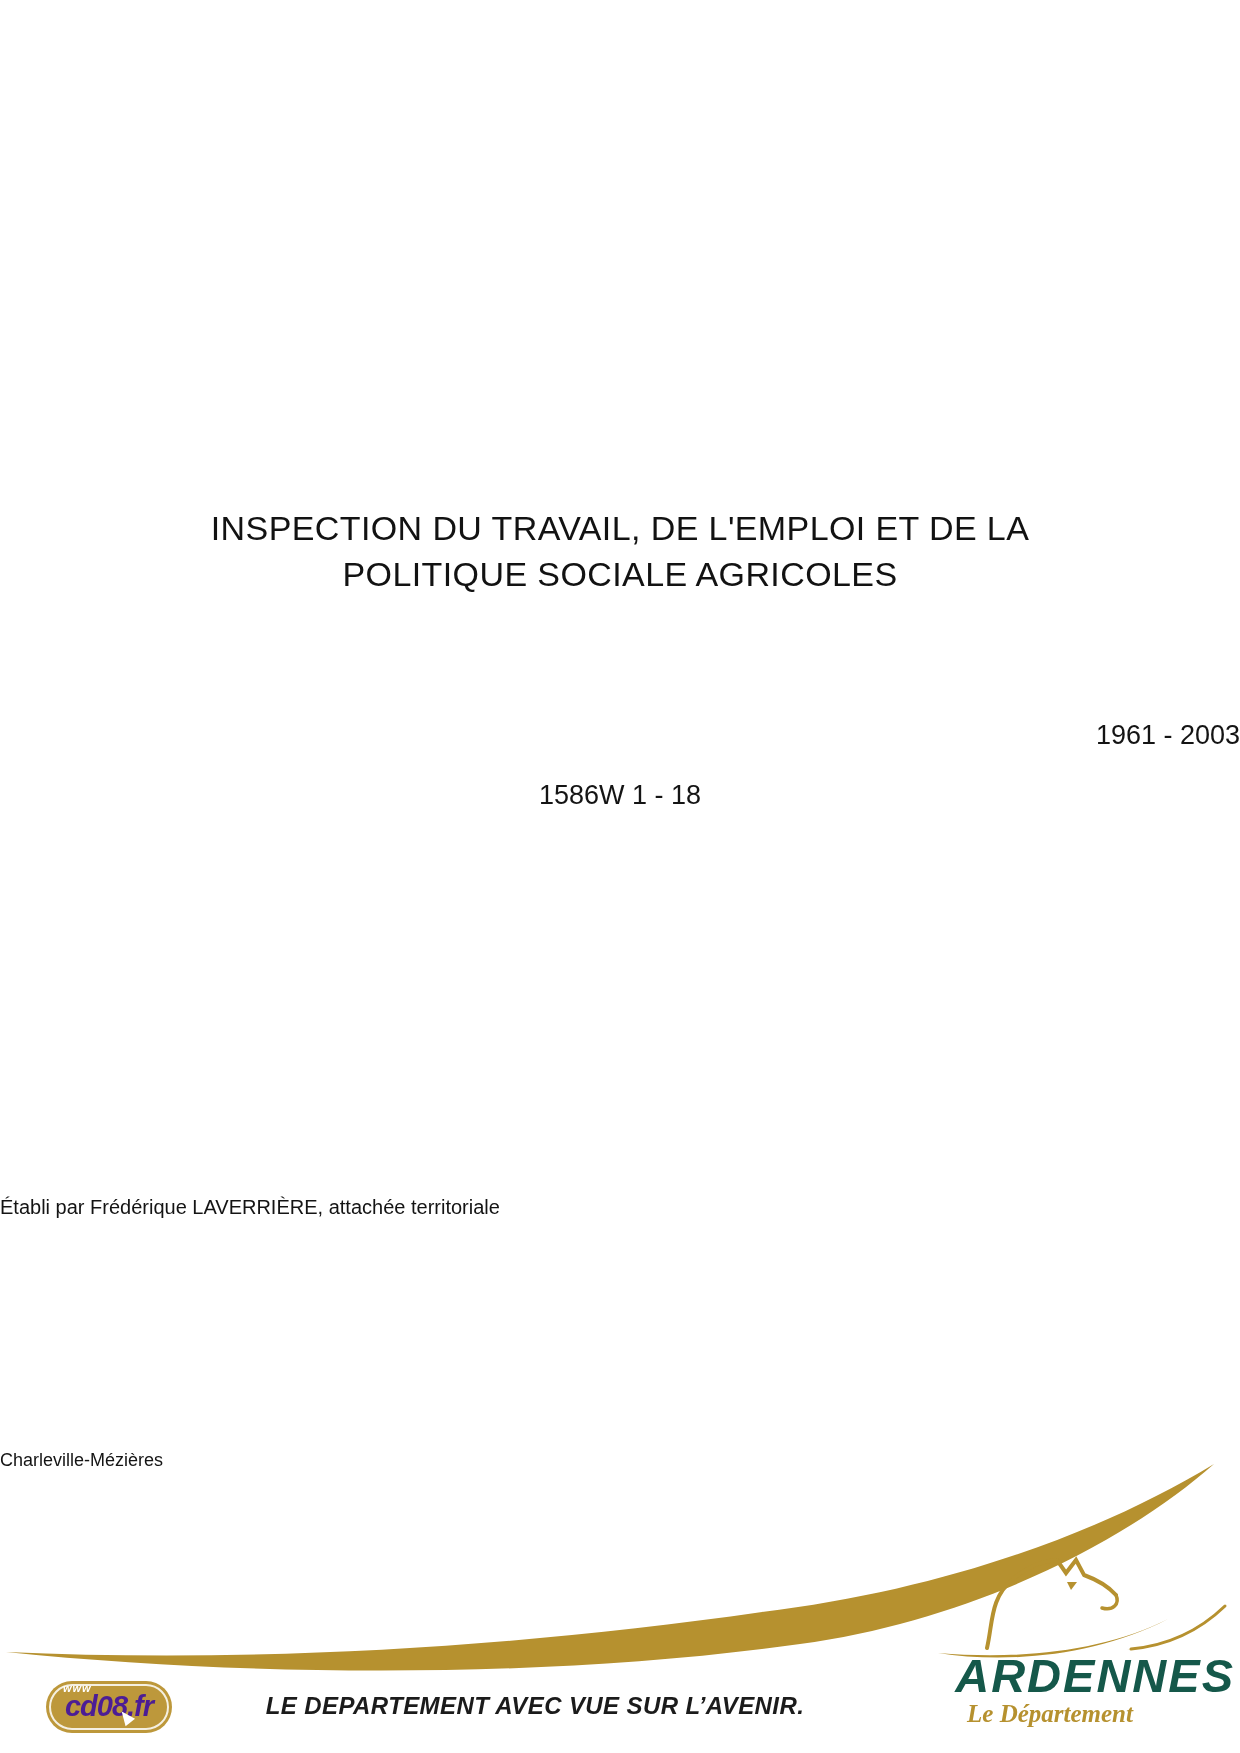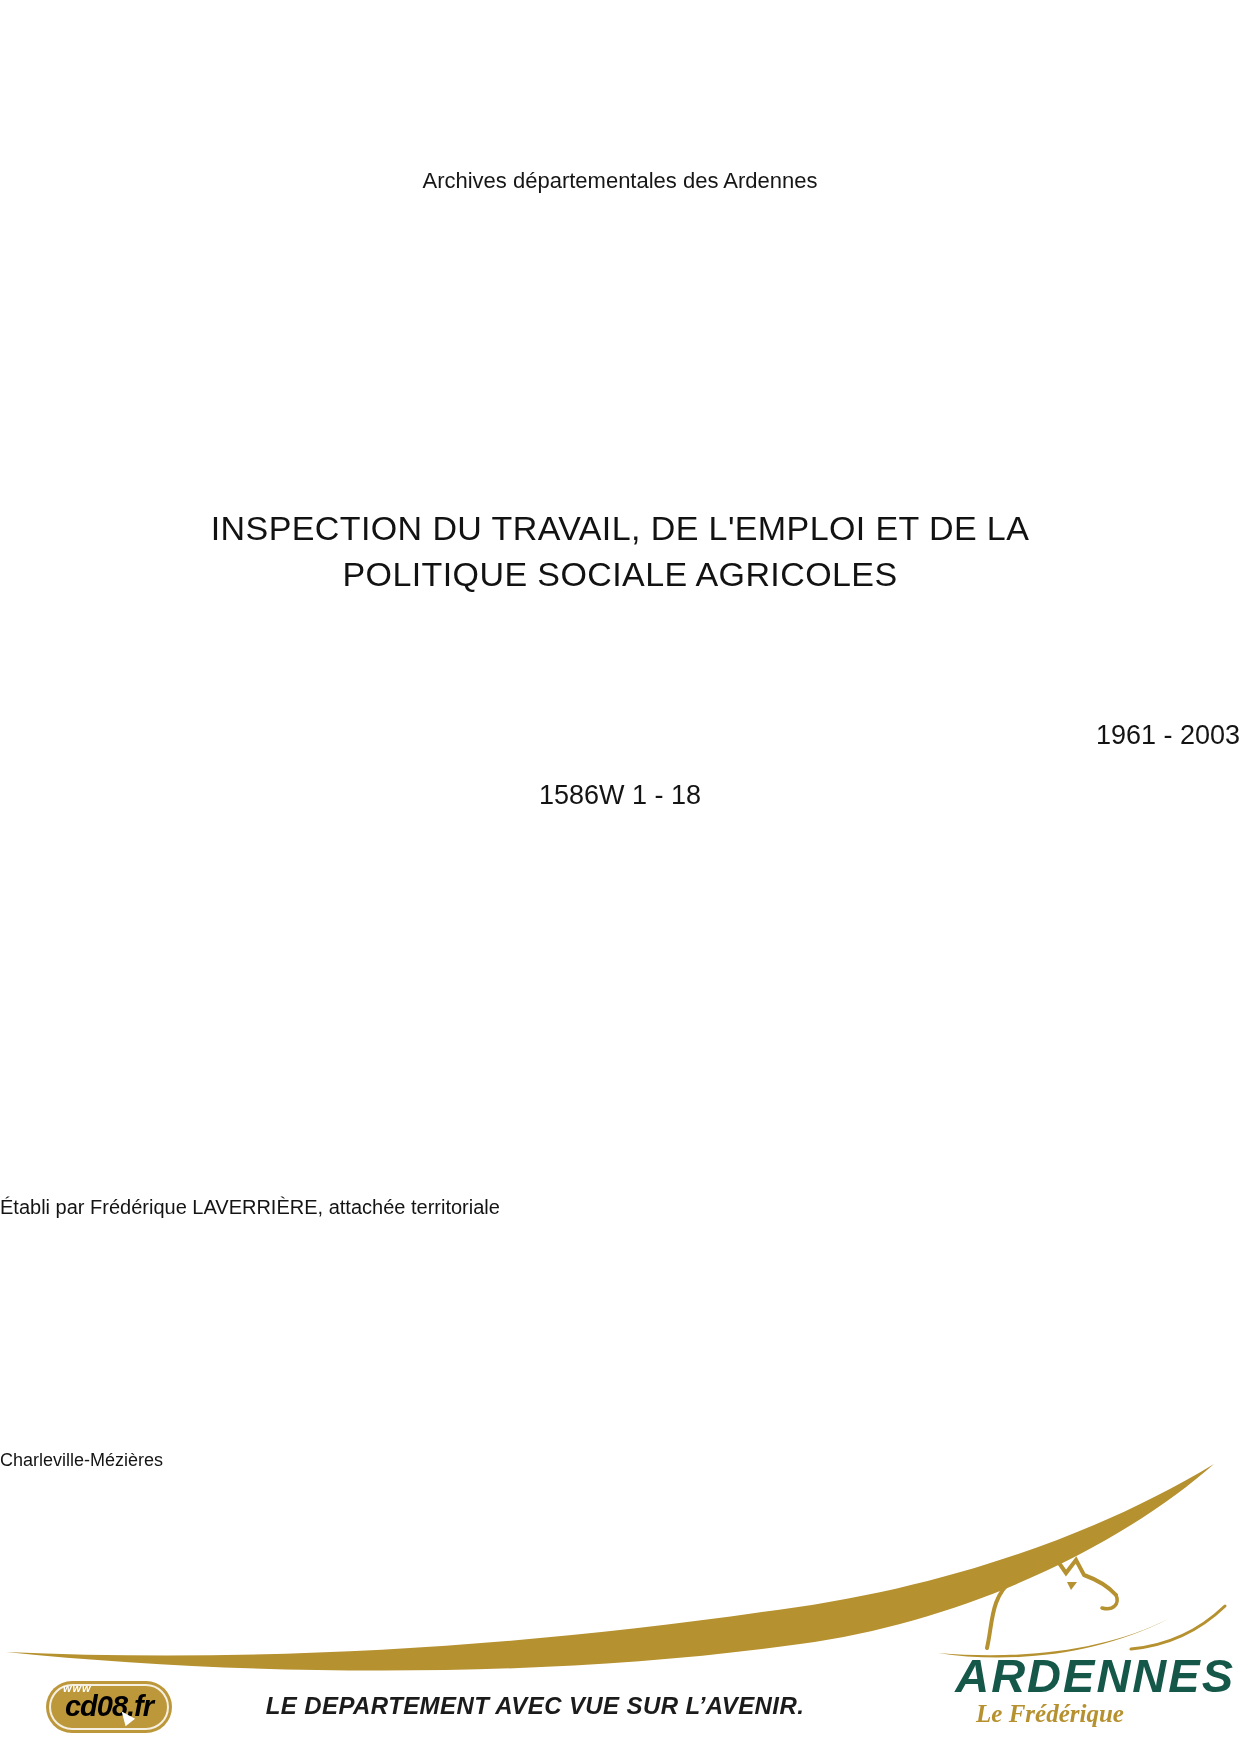--- a/index.html
+++ b/index.html
@@ -92,21 +92,21 @@
   .cd08-www{
     position:absolute; left:17px; top:1px;
     font-size:11px; font-weight:bold; letter-spacing:1px;
     color:#fff; font-style:italic;
   }
   .cd08-text{
     position:absolute; left:0; top:9px; width:100%;
     text-align:center;
     font-size:29px; font-weight:bold; font-style:italic;
     letter-spacing:-1px;
-    color:#000000;
+    color:#4c1d95;
   }
   .cd08-cursor{
     position:absolute; left:74px; top:29px;
     width:0; height:0;
     border-left:6px solid transparent;
     border-right:6px solid transparent;
     border-bottom:14px solid #ffffff;
     transform:rotate(-38deg);
   }
 
@@ -129,21 +129,20 @@
     font-family:"Liberation Serif", serif;
     font-size:25px; font-weight:bold; font-style:italic;
     color:var(--gold);
   }
 </style>
 </head>
 <body>
 
 <div class="page">
 
-  <div class="abs header-line">Archives départementales des Ardennes</div>
 
   <div class="abs main-title">INSPECTION DU TRAVAIL, DE L'EMPLOI ET DE LA POLITIQUE SOCIALE AGRICOLES</div>
 
   <div class="abs date-range">1961 - 2003</div>
 
   <div class="abs reference">1586W 1 - 18</div>
 
   <div class="abs author-line">Établi par Frédérique LAVERRIÈRE, attachée territoriale</div>
 
   <div class="abs place-line">Charleville-Mézières</div>
@@ -175,16 +174,16 @@
       <path class="boar-stroke" stroke-width="3.5" d="M 181,45 C 185,54 178,61 167,58"></path>
 
       <path class="boar-fill" d="M 132,32 L 142,32 L 136,40 Z"></path>
 
       <path class="boar-fill" d="M 292,54 C 262,85 224,98 192,100 C 230,96 264,80 292,54 Z"></path>
       <path class="boar-stroke" stroke-width="3" d="M 290,56 C 262,83 228,96 196,99"></path>
 
       <path class="boar-fill" d="M 3,103 C 72,114 162,106 233,69 C 170,101 86,110 3,103 Z"></path>
     </svg>
     <div class="ardennes-name">ARDENNES</div>
-    <div class="ardennes-sub">Le Frédérique</div>
+    <div class="ardennes-sub">Le Département</div>
   </div>
 
 </div>
 
 </body></html>

